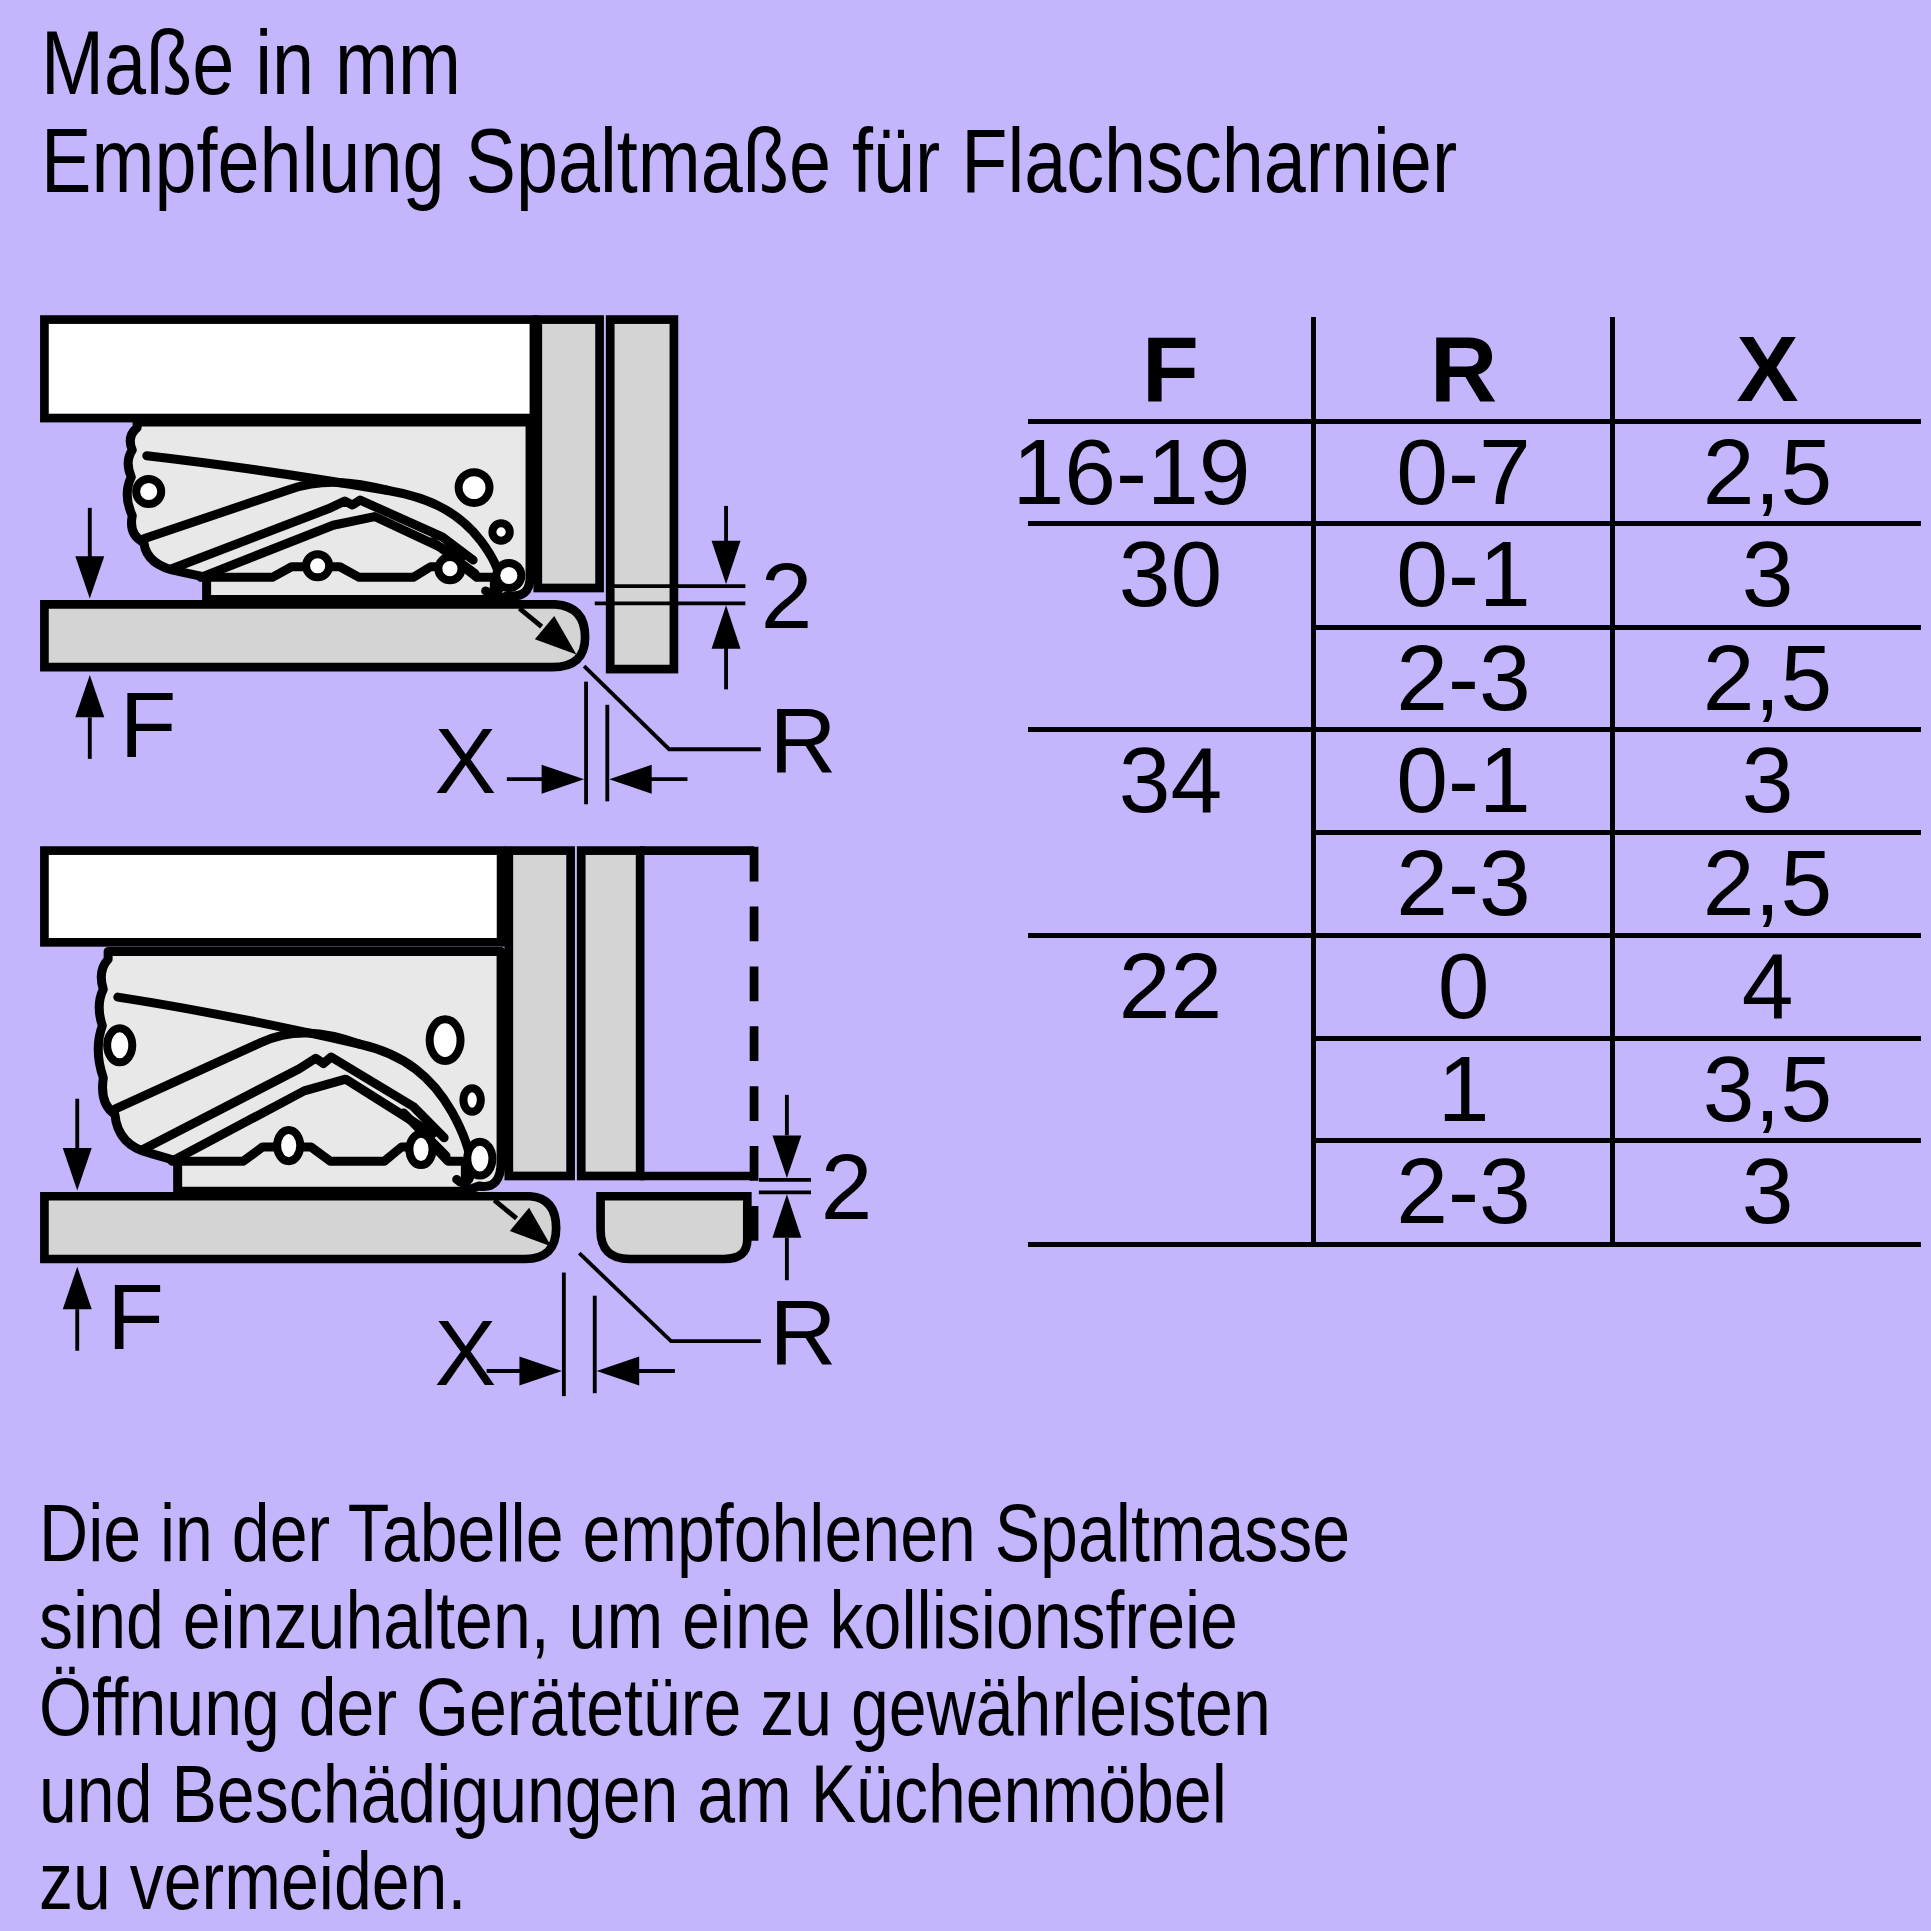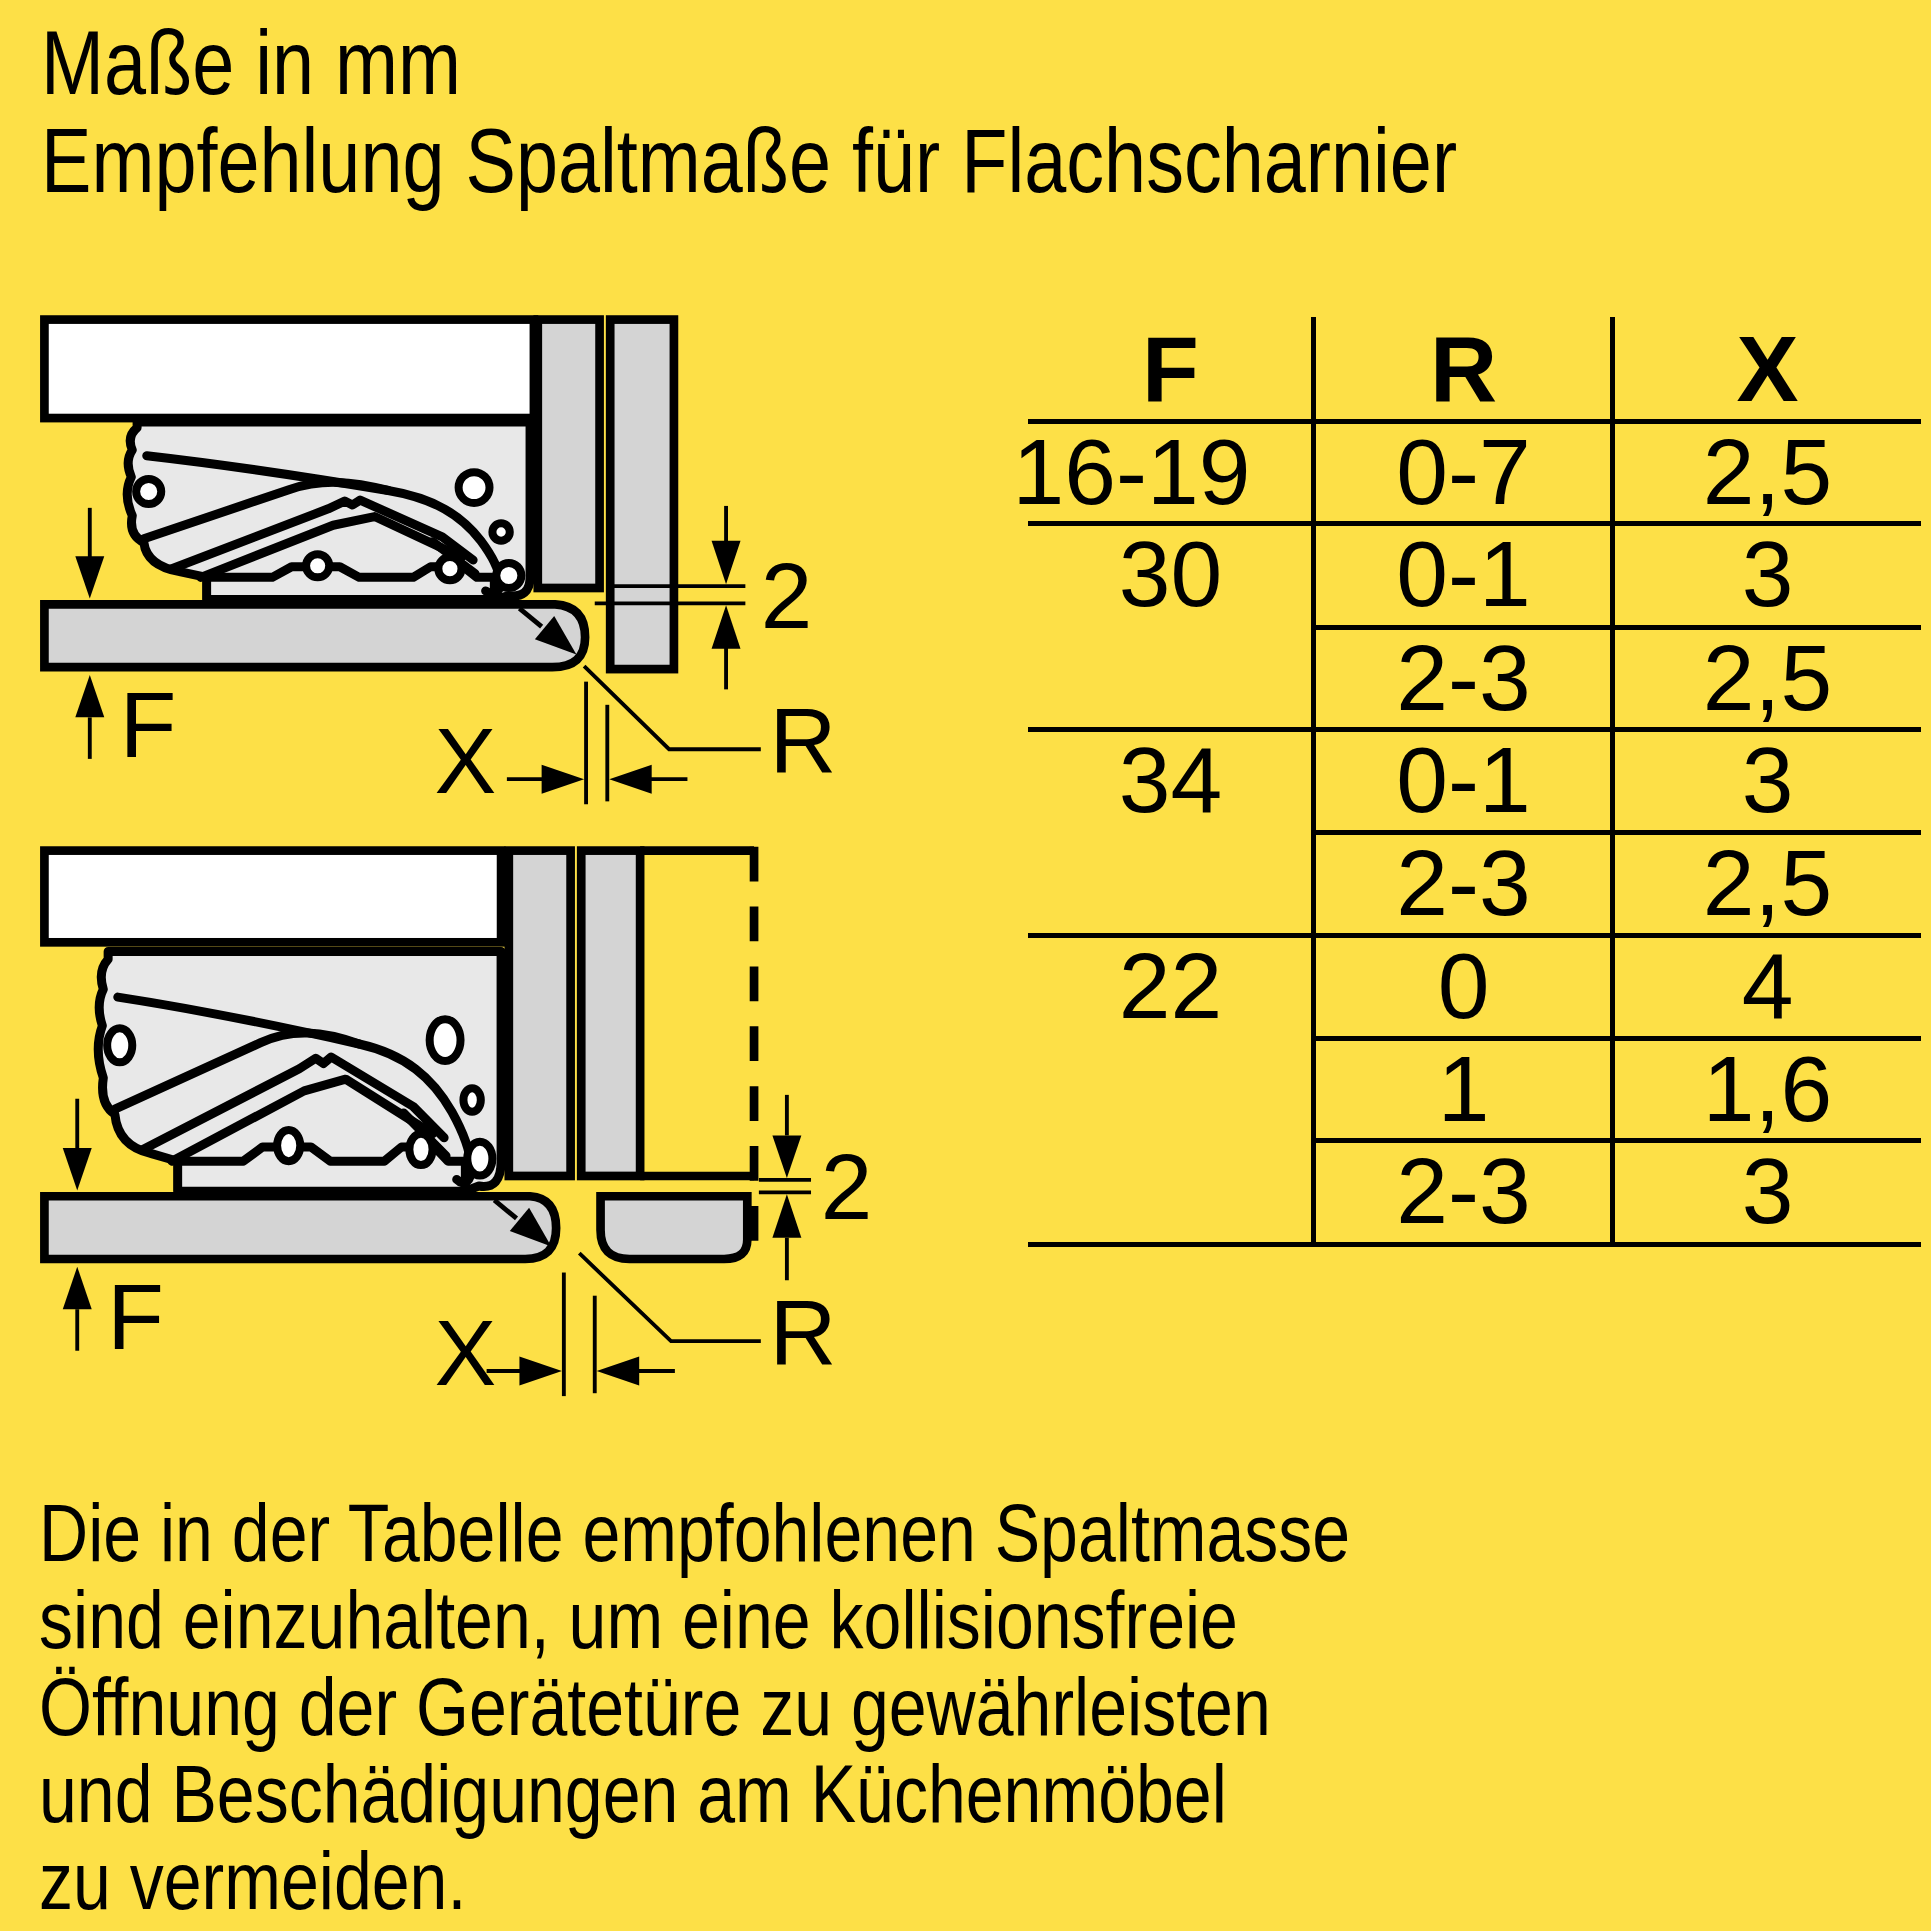--- a/index.html
+++ b/index.html
@@ -1,17 +1,17 @@
 <!DOCTYPE html>
 <html><head>
 <meta charset="utf-8">
 <style>
   html,body{margin:0;padding:0;background:#fff;}
   #page{
-    position:relative;width:1931px;height:1931px;background:#fde047;
+    position:relative;width:1931px;height:1931px;background:#c4b5fd;
     font-family:"Liberation Sans","DejaVu Sans",sans-serif;color:#000;overflow:hidden;
   }
   .abs{position:absolute;}
   
   #title{left:41px;top:13.5px;font-size:90px;line-height:98px;white-space:nowrap;
          transform:scaleX(.84);transform-origin:left top;}
   
   #footer{left:39px;top:1490px;font-size:81px;line-height:87px;white-space:nowrap;
           transform:scaleX(.84);transform-origin:left top;}
   
@@ -161,21 +161,21 @@
     <div class="tcell" style="left:1028px;top:832px;width:285px;height:102px;"></div>
     <div class="tcell" style="left:1315px;top:832px;width:297px;height:102px;">2-3</div>
     <div class="tcell" style="left:1614px;top:832px;width:307px;height:102px;">2,5</div>
 
     <div class="tcell" style="left:1028px;top:935px;width:285px;height:103px;">22</div>
     <div class="tcell" style="left:1315px;top:935px;width:297px;height:103px;">0</div>
     <div class="tcell" style="left:1614px;top:935px;width:307px;height:103px;">4</div>
 
     <div class="tcell" style="left:1028px;top:1038px;width:285px;height:102px;"></div>
     <div class="tcell" style="left:1315px;top:1038px;width:297px;height:102px;">1</div>
-    <div class="tcell" style="left:1614px;top:1038px;width:307px;height:102px;">1,6</div>
+    <div class="tcell" style="left:1614px;top:1038px;width:307px;height:102px;">3,5</div>
 
     <div class="tcell" style="left:1028px;top:1140px;width:285px;height:103px;"></div>
     <div class="tcell" style="left:1315px;top:1140px;width:297px;height:103px;">2-3</div>
     <div class="tcell" style="left:1614px;top:1140px;width:307px;height:103px;">3</div>
 
     <div class="vline" style="left:1311px;top:317px;width:4.8px;height:929px;"></div>
     <div class="vline" style="left:1610px;top:317px;width:4.8px;height:929px;"></div>
 
     <div class="hline" style="left:1028px;top:419px;width:893px;height:4.8px;"></div>
     <div class="hline" style="left:1028px;top:521px;width:893px;height:4.8px;"></div>

